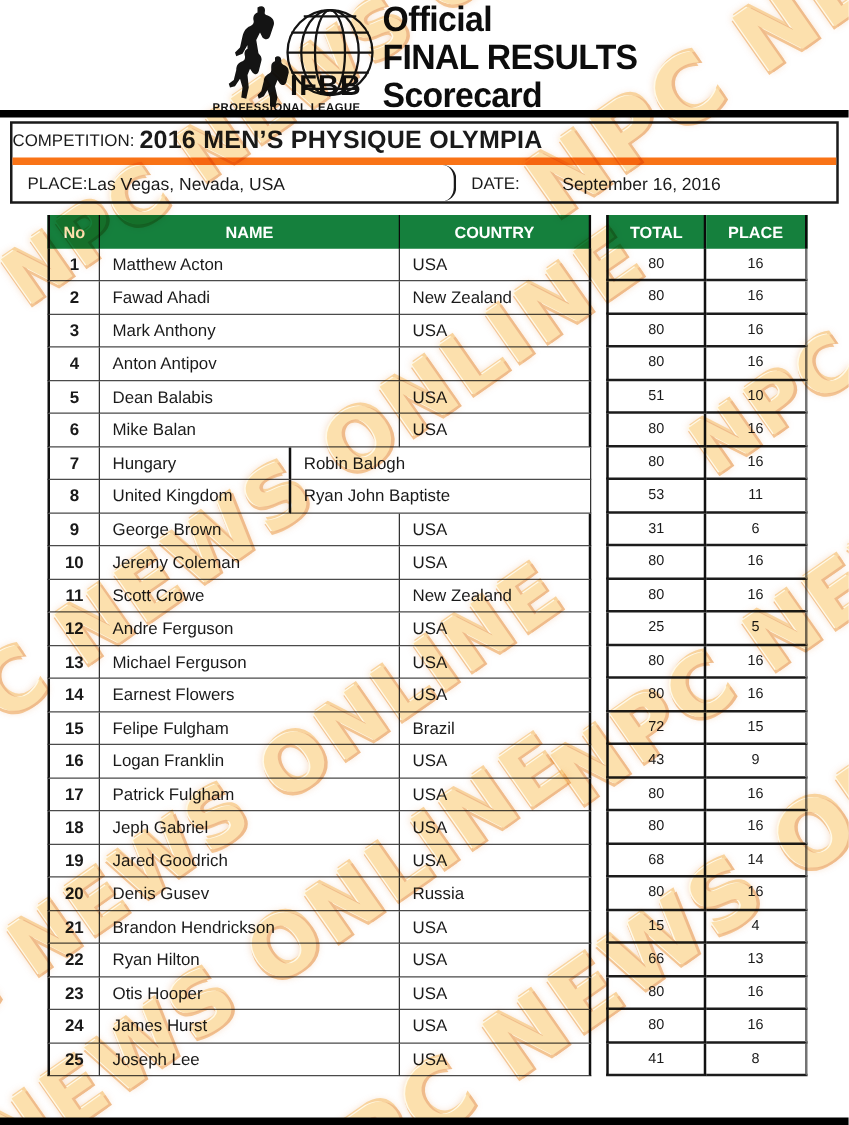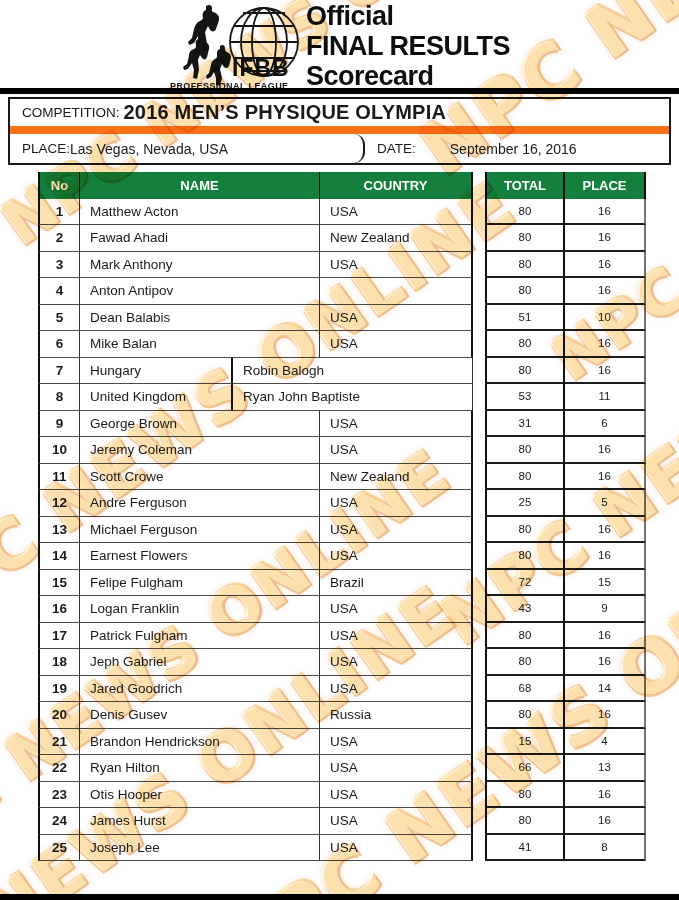--- a/index.html
+++ b/index.html
@@ -9,21 +9,21 @@
   }
   
   .logo{position:absolute;left:168px;top:2px;width:148px;height:90px;}
   .title{position:absolute;left:306px;top:1px;font-weight:900;color:#0d0d0d;
          font-size:27px;line-height:29px;letter-spacing:-0.5px;transform:scaleY(1.04);transform-origin:top left;}
   .bar-top{position:absolute;left:0;top:88px;width:679px;height:6px;background:#000;}
   .bar-bottom{position:absolute;left:0;top:894px;width:679px;height:6px;background:#000;}
 
   
   .info{position:absolute;left:8px;top:97px;width:659px;border:2px solid #1a1a1a;background:transparent;}
-  .info-row1{height:27px;display:flex;align-items:center;border-bottom:8px solid #f97316;padding-left:12px;}
+  .info-row1{height:27px;display:flex;align-items:center;border-bottom:6px solid #f97316;}
   .info-row2{height:29px;display:flex;}
   .info-label{font-size:13.5px;}
   .info-row1 .info-value{font-weight:bold;font-size:20px;margin-left:4px;letter-spacing:0.2px;}
   .cell-place{flex:0 0 355px;display:flex;align-items:center;padding-left:12px;border-right:2px solid #1a1a1a;box-sizing:border-box;border-radius:11px;}
   .cell-place .info-value{font-size:14px;}
   .cell-date{flex:1;display:flex;align-items:center;padding-left:12px;}
   .cell-date .info-value{font-size:14px;margin-left:34px;}
 
   
   .results{position:absolute;left:38px;top:172px;width:610px;}

